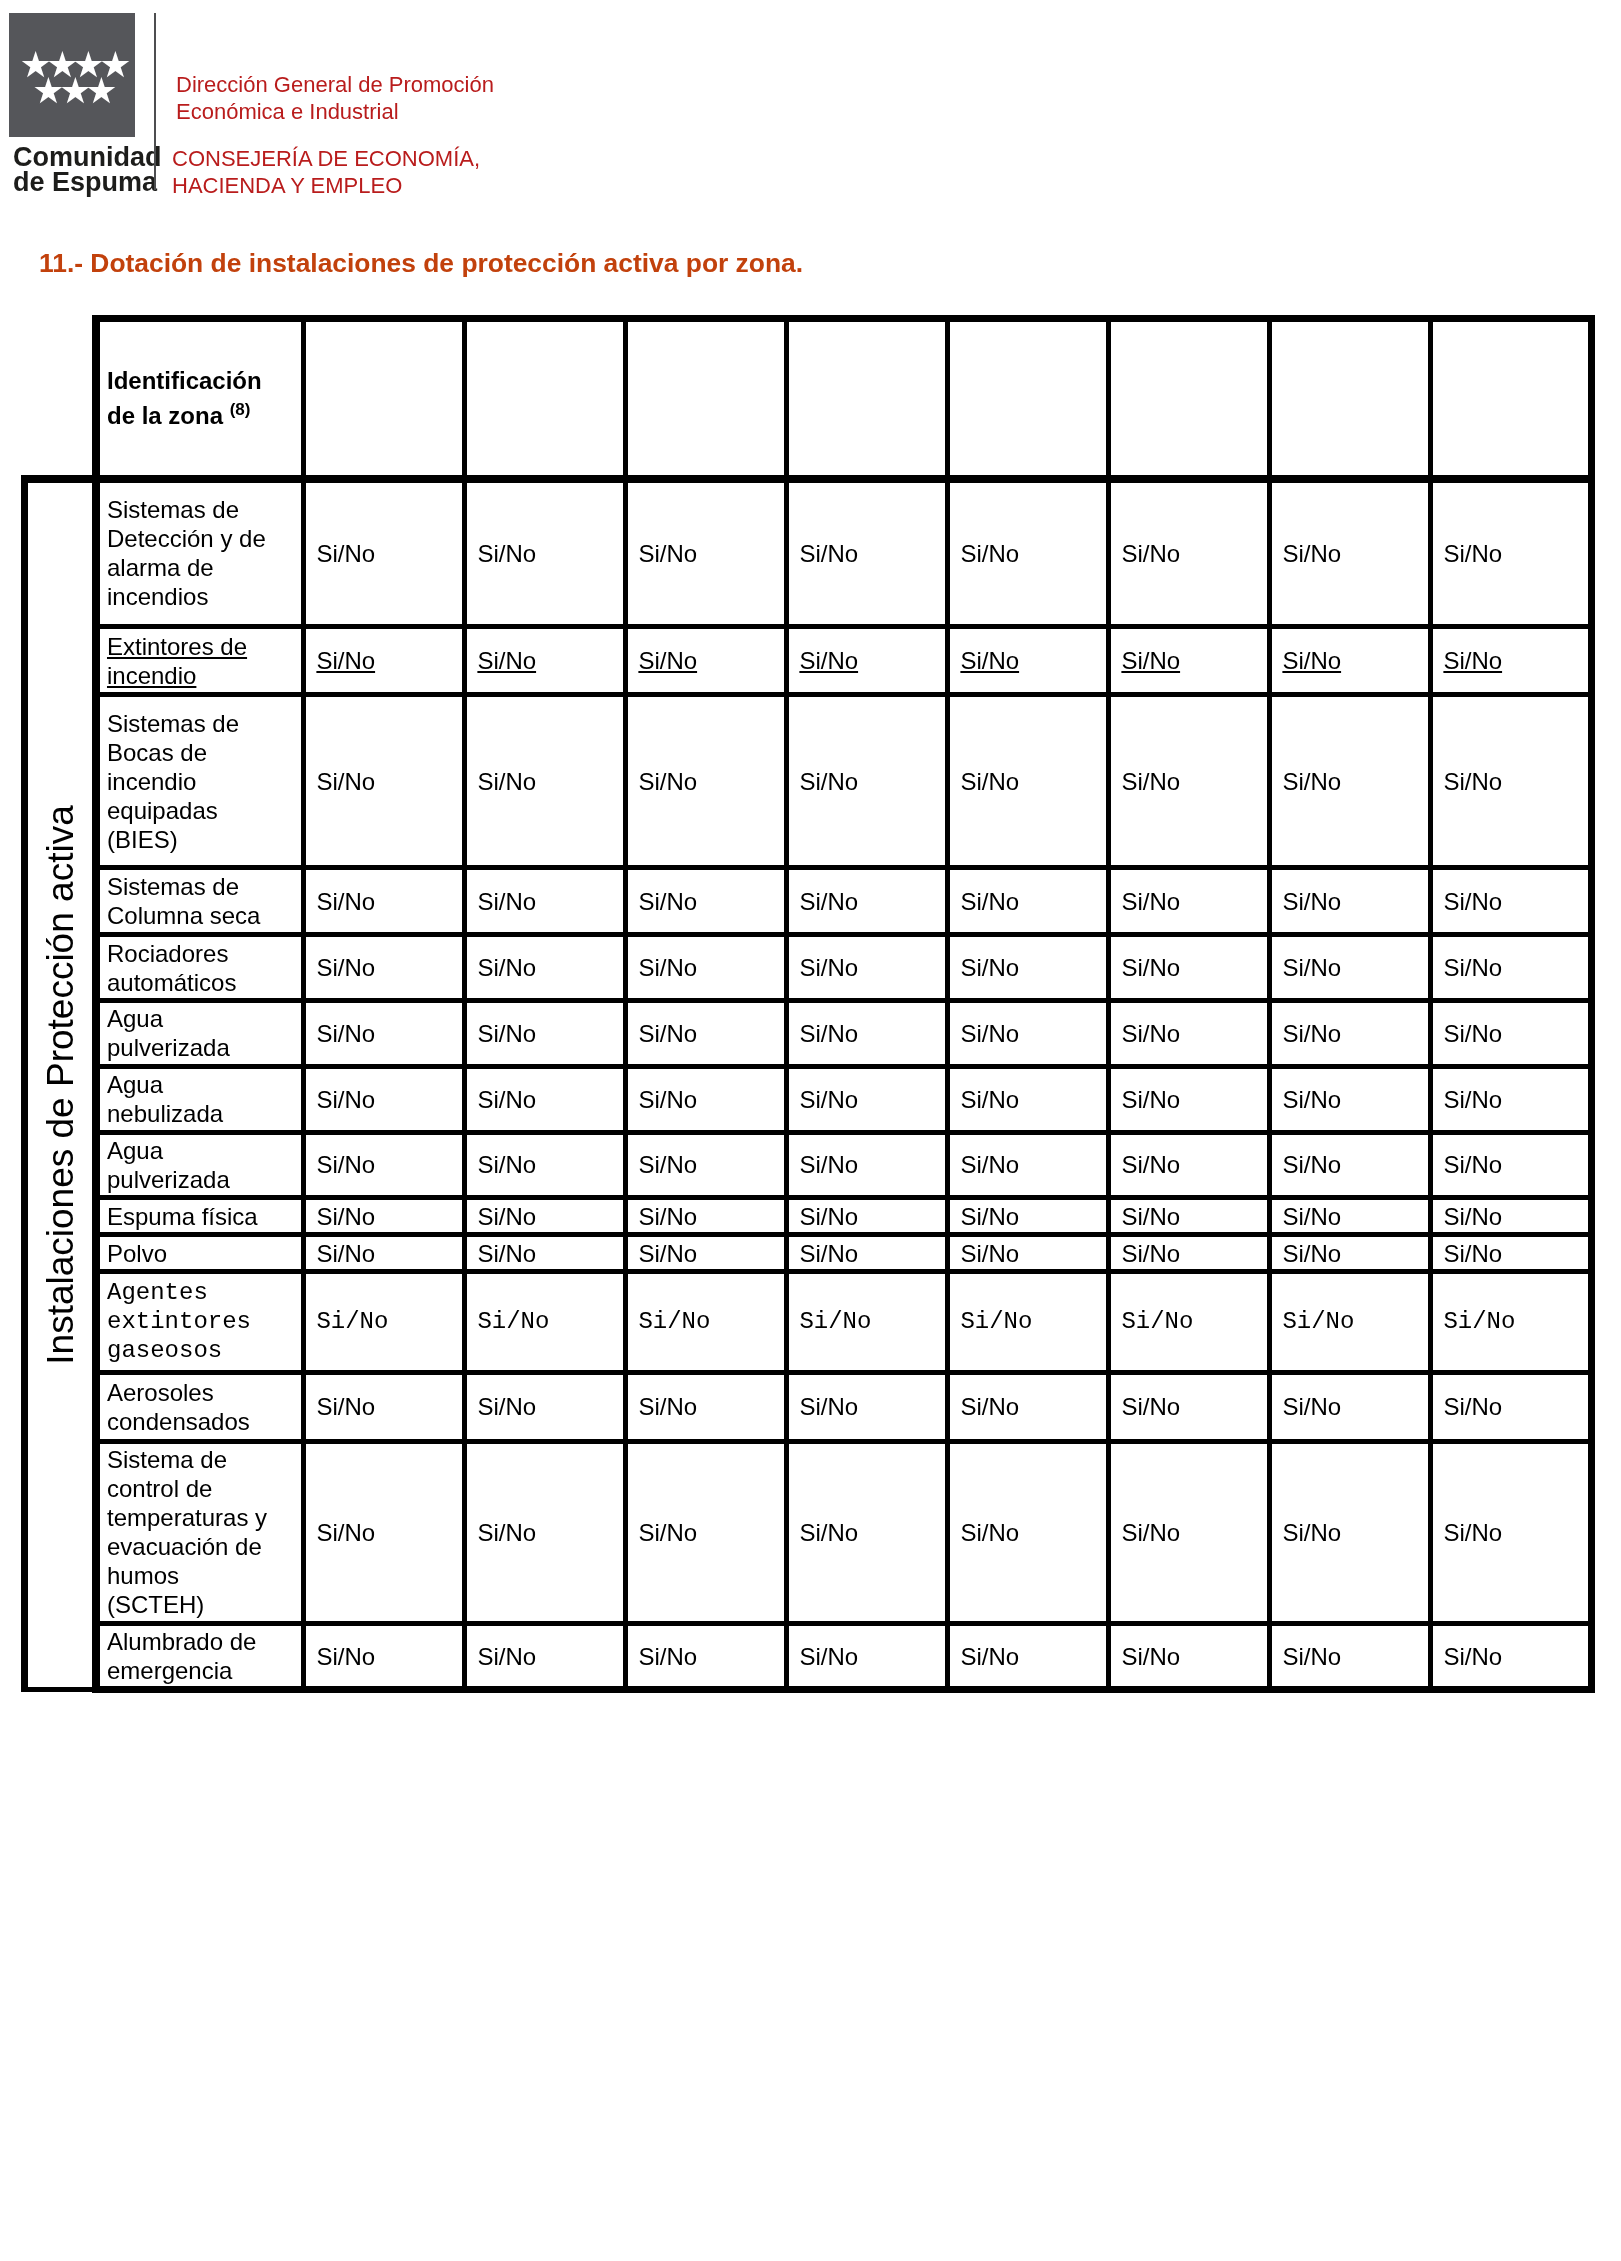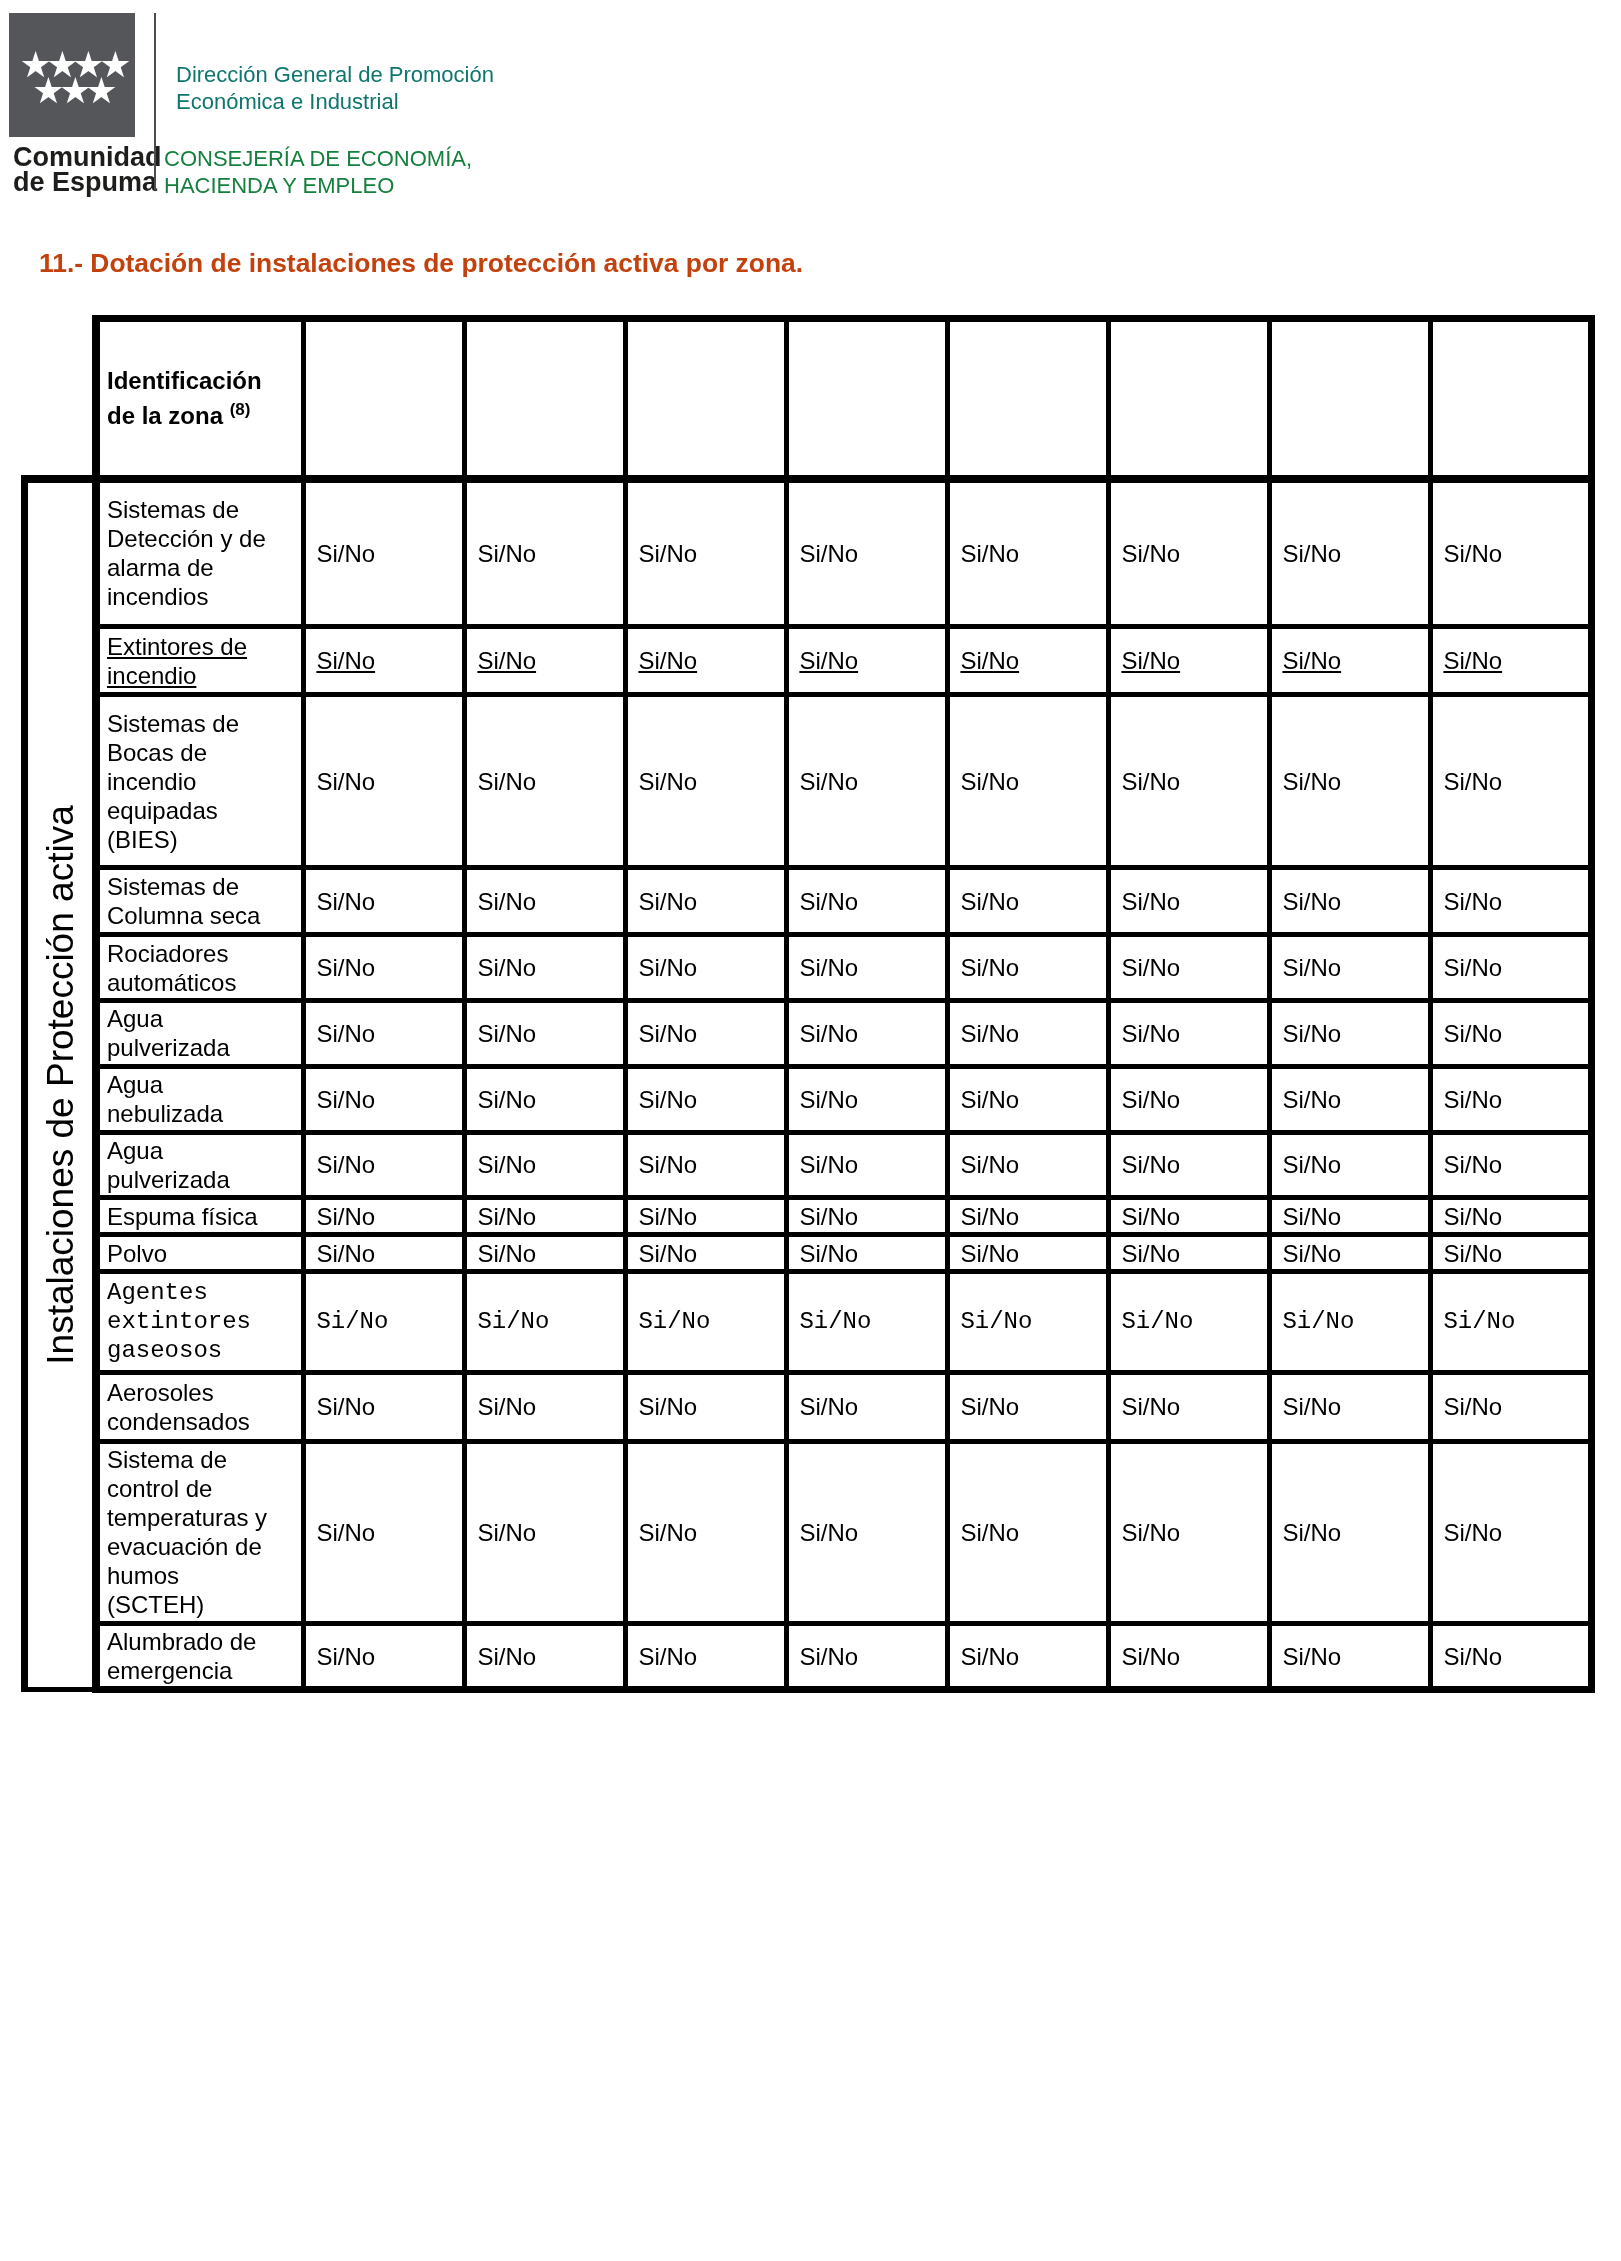--- a/index.html
+++ b/index.html
@@ -9,22 +9,22 @@
     -webkit-font-smoothing:antialiased;
   }
   
   .flag{position:absolute;left:9.3px;top:13px;width:126px;height:124px;background:#55565a;}
   .star{
     position:absolute;color:#fff;font-family:"DejaVu Sans",sans-serif;
     font-size:36px;line-height:36px;transform:translate(-50%,-54%);
   }
   .brand{position:absolute;left:13px;top:145px;font-weight:bold;font-size:27px;line-height:25px;color:#1d1d1b;letter-spacing:0px;}
   .divider{position:absolute;left:154px;top:13px;width:2.1px;height:177px;background:#4d4e50;}
-  .dept{position:absolute;left:176px;top:61px;font-size:22px;line-height:27px;color:#0f766e;}
-  .ministry{position:absolute;left:164px;top:145px;font-size:22px;line-height:27px;color:#15803d;}
+  .dept{position:absolute;left:176px;top:71px;font-size:22px;line-height:27px;color:#b91c1c;}
+  .ministry{position:absolute;left:172px;top:145px;font-size:22px;line-height:27px;color:#b91c1c;}
   
   .title{position:absolute;left:39px;top:248px;font-size:26.4px;font-weight:bold;color:#c2410c;}
   
   table.grid{
     position:absolute;left:21.4px;top:315px;border-collapse:collapse;table-layout:fixed;
     width:1570px;
     padding-left:8px;
   }
   .grid td{
     border:5px solid #000;vertical-align:middle;

